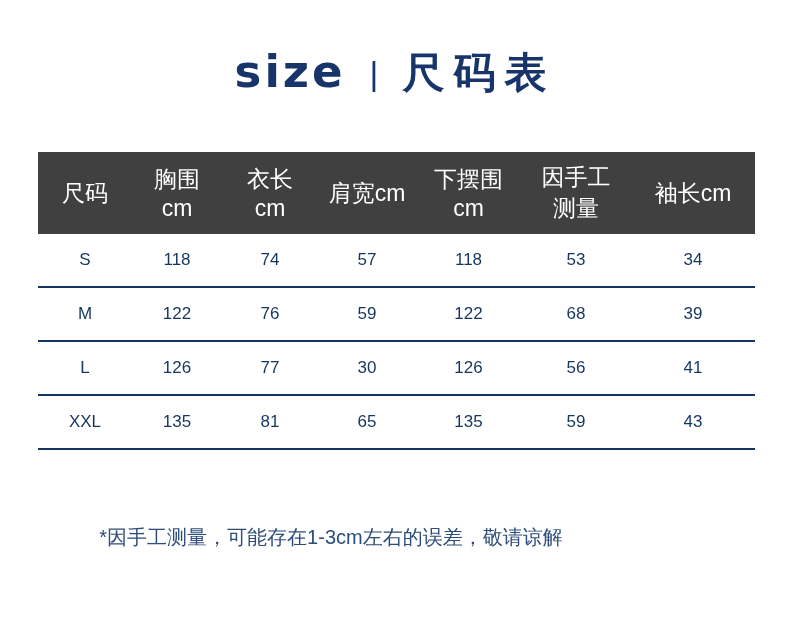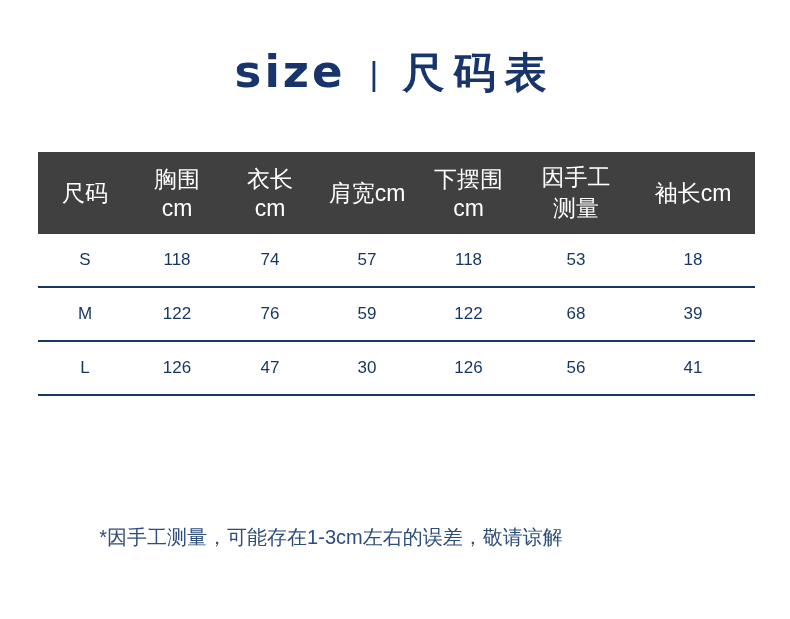--- a/index.html
+++ b/index.html
@@ -108,38 +108,47 @@
     </tr>
   </thead>
   <tbody>
     <tr>
       <td>S</td>
       <td>118</td>
       <td>74</td>
       <td>57</td>
       <td>118</td>
       <td>53</td>
-      <td>18</td>
+      <td>34</td>
     </tr>
     <tr>
       <td>M</td>
       <td>122</td>
       <td>76</td>
       <td>59</td>
       <td>122</td>
       <td>68</td>
       <td>39</td>
     </tr>
     <tr>
       <td>L</td>
       <td>126</td>
-      <td>47</td>
+      <td>77</td>
       <td>30</td>
       <td>126</td>
       <td>56</td>
       <td>41</td>
+    </tr>
+    <tr>
+      <td>XXL</td>
+      <td>135</td>
+      <td>81</td>
+      <td>65</td>
+      <td>135</td>
+      <td>59</td>
+      <td>43</td>
     </tr>
   </tbody>
 </table>
 
 <div class="notes">
   <div>*因手工测量，可能存在1-3cm左右的误差，敬请谅解</div>
 </div>
 
 </body></html>

